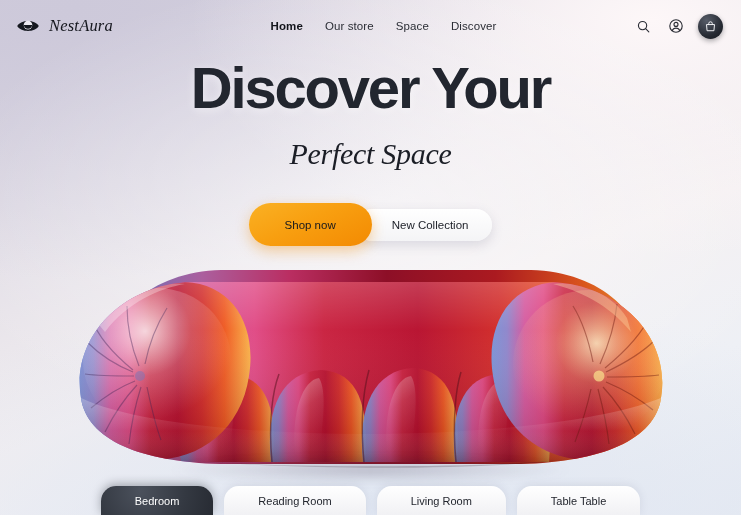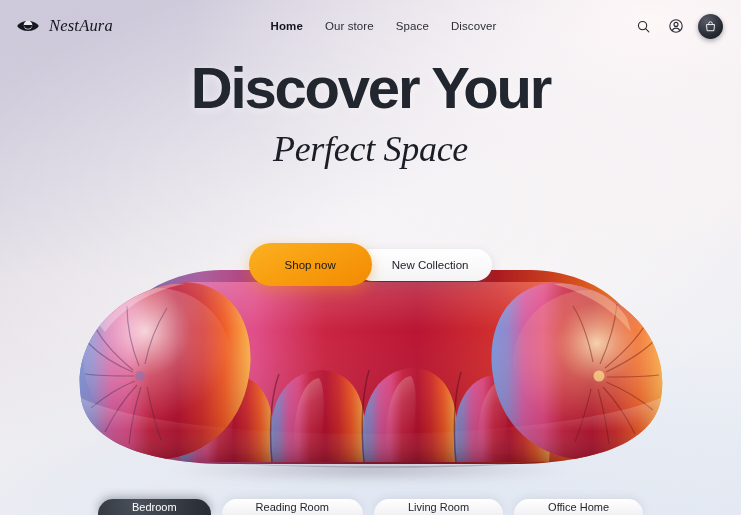--- a/index.html
+++ b/index.html
@@ -83,40 +83,39 @@
   }
   .headline {
     font-size:58px;
     font-weight:bold;
     letter-spacing:-2.2px;
     line-height:0.98;
     color:#22262f;
     text-shadow:0 2px 10px rgba(255,255,255,0.5);
   }
   .subhead {
-    margin-top:11px;
+    margin-top:20px;
     font-family:"Liberation Serif", serif;
     font-style:italic;
-    font-size:36px;
+    font-size:30px;
     letter-spacing:-0.3px;
     color:#1b1e26;
   }
 
   
   .cta-row {
     position:absolute; top:203px; left:0; right:0;
     display:flex; justify-content:center; align-items:center;
     z-index:22;
   }
   .btn {
     font-size:11.5px;
     border:none; cursor:pointer;
     white-space:nowrap;
     font-family:"Liberation Sans", sans-serif;
-    margin-top:40px;
   }
   .btn-primary {
     height:43px; padding:0 36px;
     border-radius:22px;
     color:#16181e;
     background:linear-gradient(155deg, #fab124 0%, #f89f10 45%, #f38a02 100%);
     box-shadow:0 5px 14px rgba(238,140,10,0.38);
     position:relative; z-index:2;
     margin-right:-16px;
   }
@@ -146,21 +145,21 @@
 
   
   .chips {
     position:absolute; bottom:0; left:0; right:0;
     display:flex; justify-content:center; align-items:flex-end;
     gap:11px;
     padding-bottom:0;
     z-index:25;
   }
   .chip {
-    height:16px; padding:0 34px;
+    height:29px; padding:0 34px;
     border-radius:15px 15px 0 0;
     display:flex; align-items:center; justify-content:center;
     font-size:11px;
     white-space:nowrap;
     cursor:pointer;
     color:#23262e;
     background:linear-gradient(180deg,#ffffff 0%, #f1f1f4 100%);
     box-shadow:0 -1px 8px rgba(90,90,120,0.13);
   }
   .chip.active {
@@ -383,15 +382,15 @@
 
         <path d="M150 214 C 250 222, 420 222, 500 212 C 420 220, 240 220, 150 214 Z" fill="#1a0410" opacity="0.20"></path>
       </g>
     </svg>
   </div>
 
   <div class="chips">
     <div class="chip active">Bedroom</div>
     <div class="chip">Reading Room</div>
     <div class="chip">Living Room</div>
-    <div class="chip">Office Home</div>
+    <div class="chip">Table Table</div>
   </div>
 </div>
 
 </body></html>

